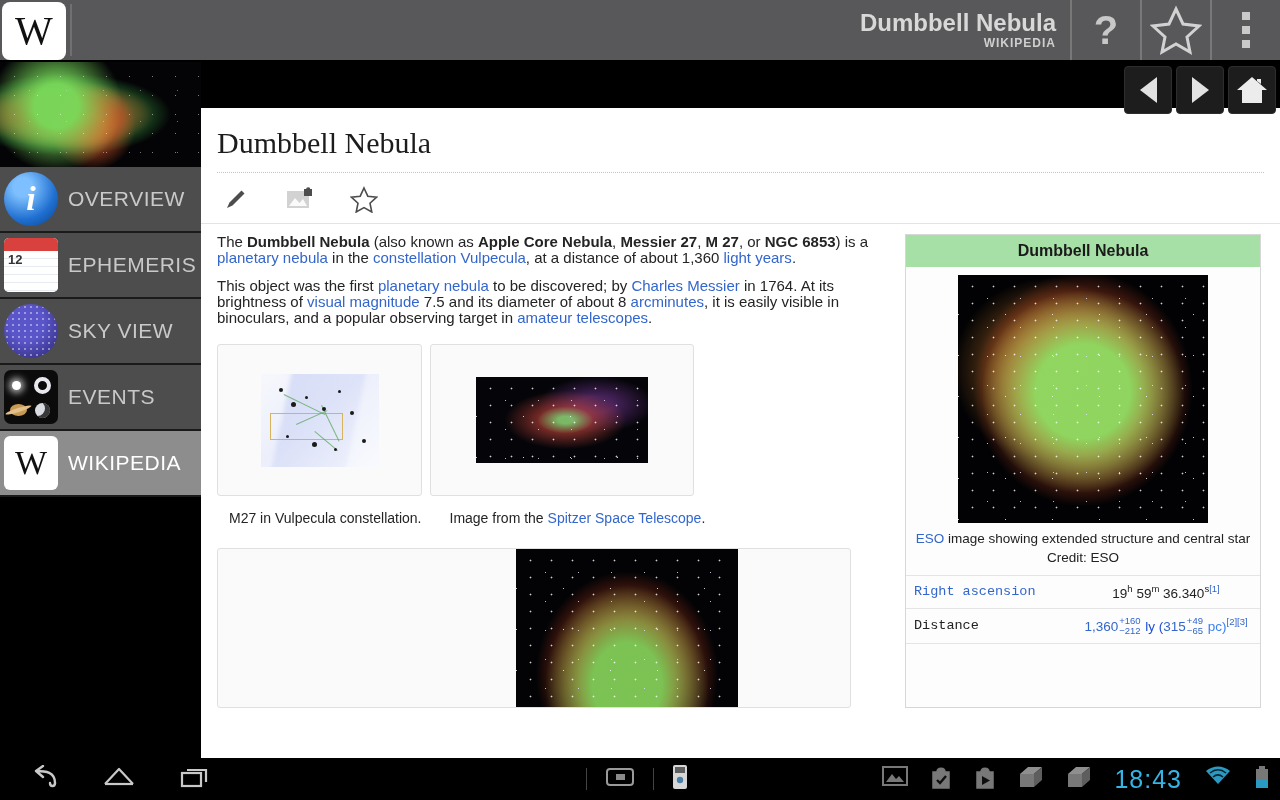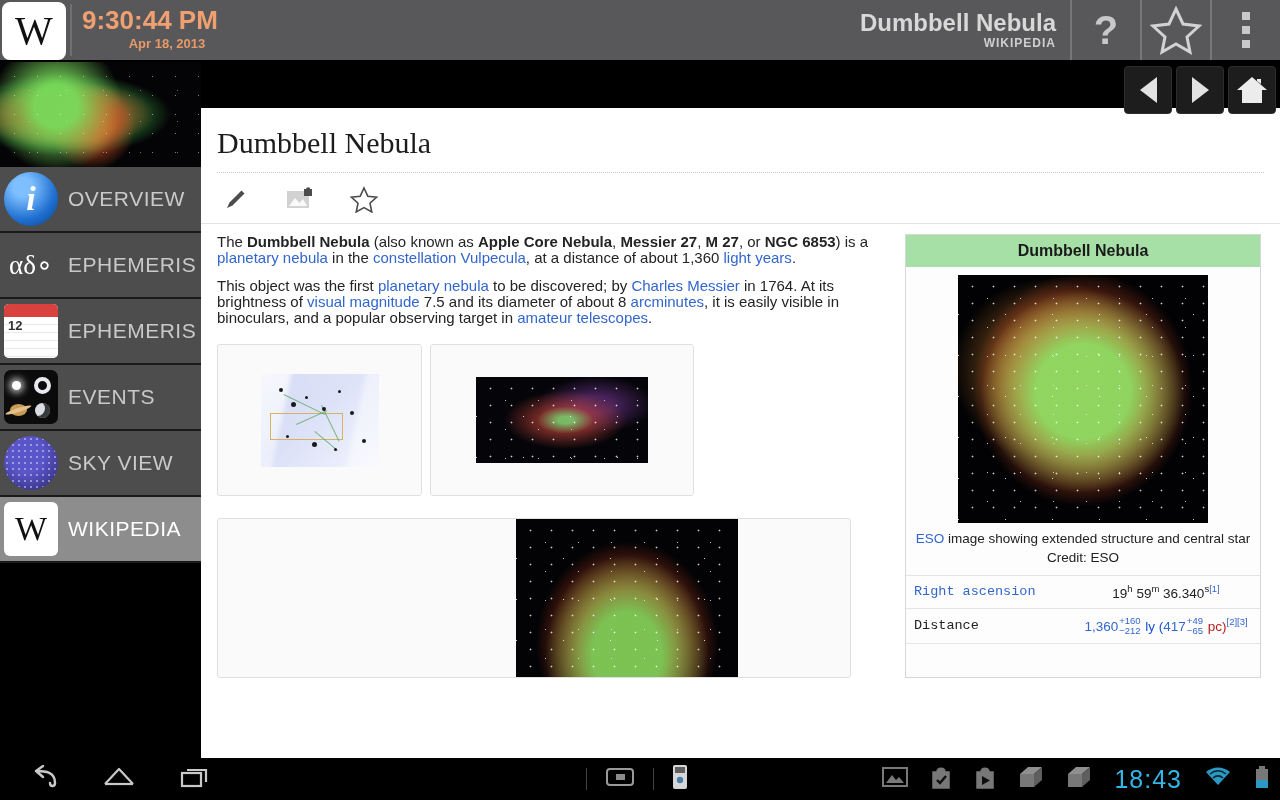--- a/index.html
+++ b/index.html
@@ -258,37 +258,33 @@
   .frac { display: inline-flex; flex-direction: column; font-size: 9.5px; line-height: 10px;
     vertical-align: middle; margin: 0 1px; }
 
   
   .sysbar {
     position: absolute; left: 0; bottom: 0; width: 1280px; height: 42px;
     background: #000; display: flex; align-items: center;
   }
   .sysleft { display: flex; align-items: center; gap: 44px; padding-left: 24px; }
   .sysmid { position: absolute; left: 586px; display: flex; align-items: center; gap: 18px; }
-  .sysright { position: absolute; right: 10px; display: flex; align-items: center; gap: 22px; }
+  .sysright { position: absolute; right: 10px; display: flex; align-items: flex-start; gap: 22px; }
   .sys-sep { width: 1px; height: 22px; background: #444; }
   .sys-time { color: #33b5e5; font-size: 25px; letter-spacing: 1px; }
   .sysicon { opacity: .85; }
 </style>
 </head>
 <body>
 
 <div id="app">
 
   <div class="appbar">
     <div class="appbar-logo">W</div>
     <div class="appbar-divider"></div>
-    <div class="clockwrap">
-      <div class="clock-time">9:30:44 PM</div>
-      <div class="clock-date">Apr 18, 2013</div>
-    </div>
     <div class="appbar-spacer"></div>
     <div class="appbar-title">
       <div class="t1">Dumbbell Nebula</div>
       <div class="t2">WIKIPEDIA</div>
     </div>
     <div class="appbar-btn help">
       <span>?</span>
     </div>
     <div class="appbar-btn">
       <svg width="52" height="50" viewBox="0 0 52 50">
@@ -320,46 +316,42 @@
 
   <div class="sidebar">
     <div class="side-thumb"></div>
     <div class="nav">
 
       <div class="nav-item">
         <span class="nav-icon ic-info">i</span>
         <span class="nav-label">OVERVIEW</span>
       </div>
 
-      <div class="nav-item">
-        <span class="nav-icon ic-eph">αδ∘</span>
-        <span class="nav-label">EPHEMERIS</span>
-      </div>
 
       <div class="nav-item">
         <span class="nav-icon ic-cal">
           <span class="top"></span>
             <span class="body">12</span>
         </span>
         <span class="nav-label">EPHEMERIS</span>
+      </div>
+
+      <div class="nav-item">
+        <span class="nav-icon ic-sky"></span>
+        <span class="nav-label">SKY VIEW</span>
       </div>
 
       <div class="nav-item">
         <span class="nav-icon ic-events">
           <span class="star"></span>
             <span class="ring"></span>
             <span class="sat"></span>
             <span class="moon"></span>
         </span>
         <span class="nav-label">EVENTS</span>
-      </div>
-
-      <div class="nav-item">
-        <span class="nav-icon ic-sky"></span>
-        <span class="nav-label">SKY VIEW</span>
       </div>
 
       <div class="nav-item selected">
         <span class="nav-icon ic-wiki">W</span>
         <span class="nav-label">WIKIPEDIA</span>
       </div>
 
     </div>
   </div>
 
@@ -419,20 +411,24 @@
               <div class="sd" style="left:86%;top:70%;width:4px;height:4px"></div>
             </div>
           </div>
           <div class="thumbcard c2">
             <div class="spitzer">
               <div class="stars"></div>
             </div>
           </div>
         </div>
 
+        <div class="caps">
+          <span>M27 in Vulpecula constellation.</span>
+          <span><span>Image from the </span><a class="wlink" href="#">Spitzer Space Telescope</a><span>.</span></span>
+        </div>
 
         <div class="bigcard">
           <div class="bigneb">
             <div class="stars"></div>
           </div>
         </div>
 
       </div>
 
       <div class="infobox">
@@ -449,24 +445,24 @@
             <td class="ib-k">
               <a class="wlink" href="#">Right ascension</a>
             </td>
             <td class="ib-v"><span>19</span><sup>h</sup><span> 59</span><sup>m</sup><span> 36.340</span><sup>s</sup><sup><a href="#">[1]</a></sup></td>
           </tr>
           <tr>
             <td class="ib-k">Distance</td>
             <td class="ib-v"><a class="wlink" href="#">1,360</a><span class="frac">
                     <span style="color:#3366cc">+160</span>
                     <span style="color:#3366cc">−212</span>
-                  </span><span style="color:#1d4ed8"> ly (</span><a class="wlink" href="#">417</a><span class="frac">
+                  </span><span style="color:#1d4ed8"> ly (</span><a class="wlink" href="#">315</a><span class="frac">
                     <span style="color:#3366cc">+49</span>
                     <span style="color:#3366cc">−65</span>
-                  </span><span style="color:#b91c1c"> pc)</span><sup><a href="#">[2]</a><a href="#">[3]</a></sup></td>
+                  </span><span style="color:#3b82f6"> pc)</span><sup><a href="#">[2]</a><a href="#">[3]</a></sup></td>
           </tr>
           <tr>
             <td class="ib-k"></td>
             <td class="ib-v"></td>
           </tr>
         </tbody>
           </table>
       </div>
 
     </div>

